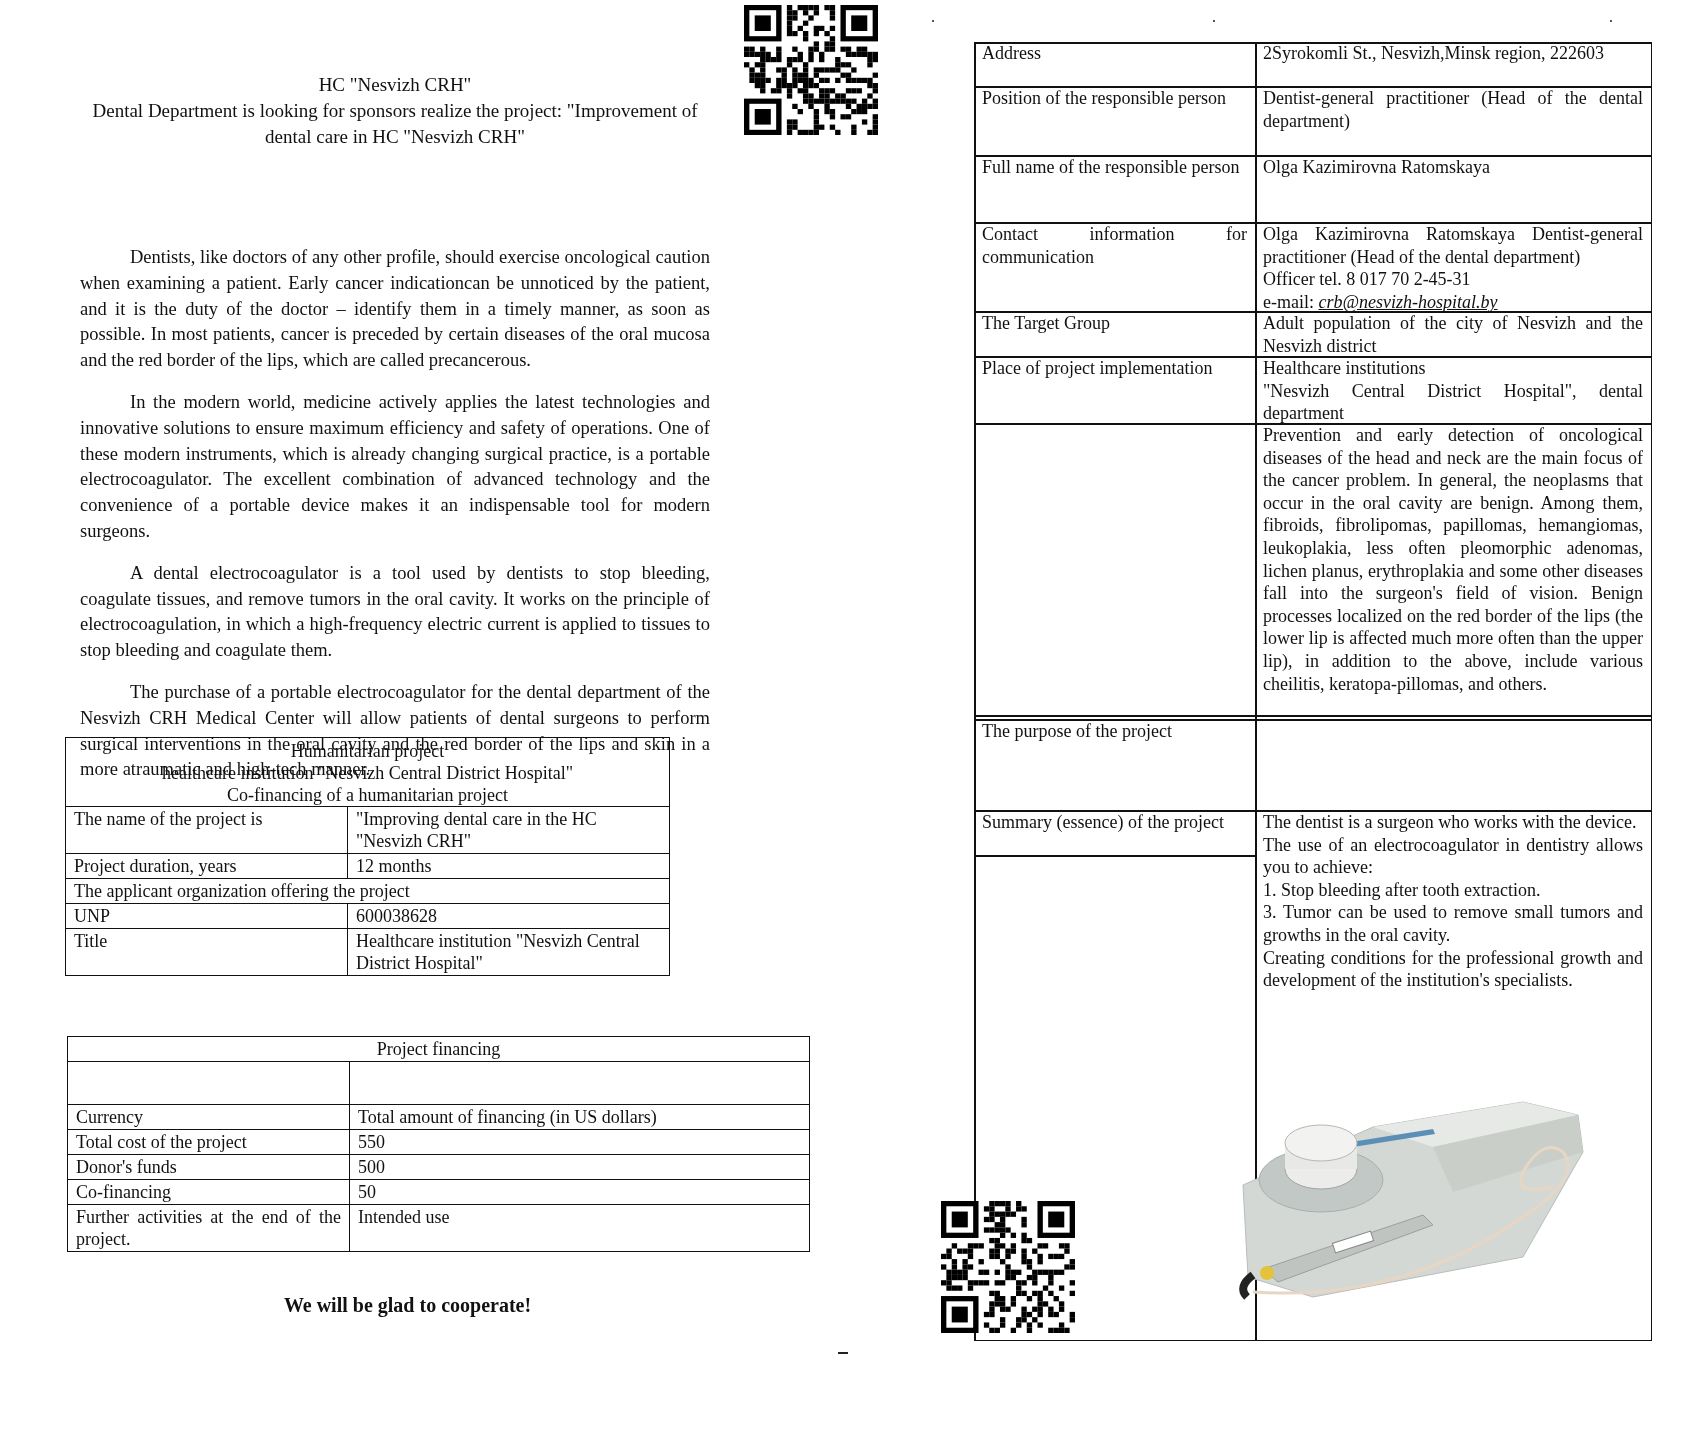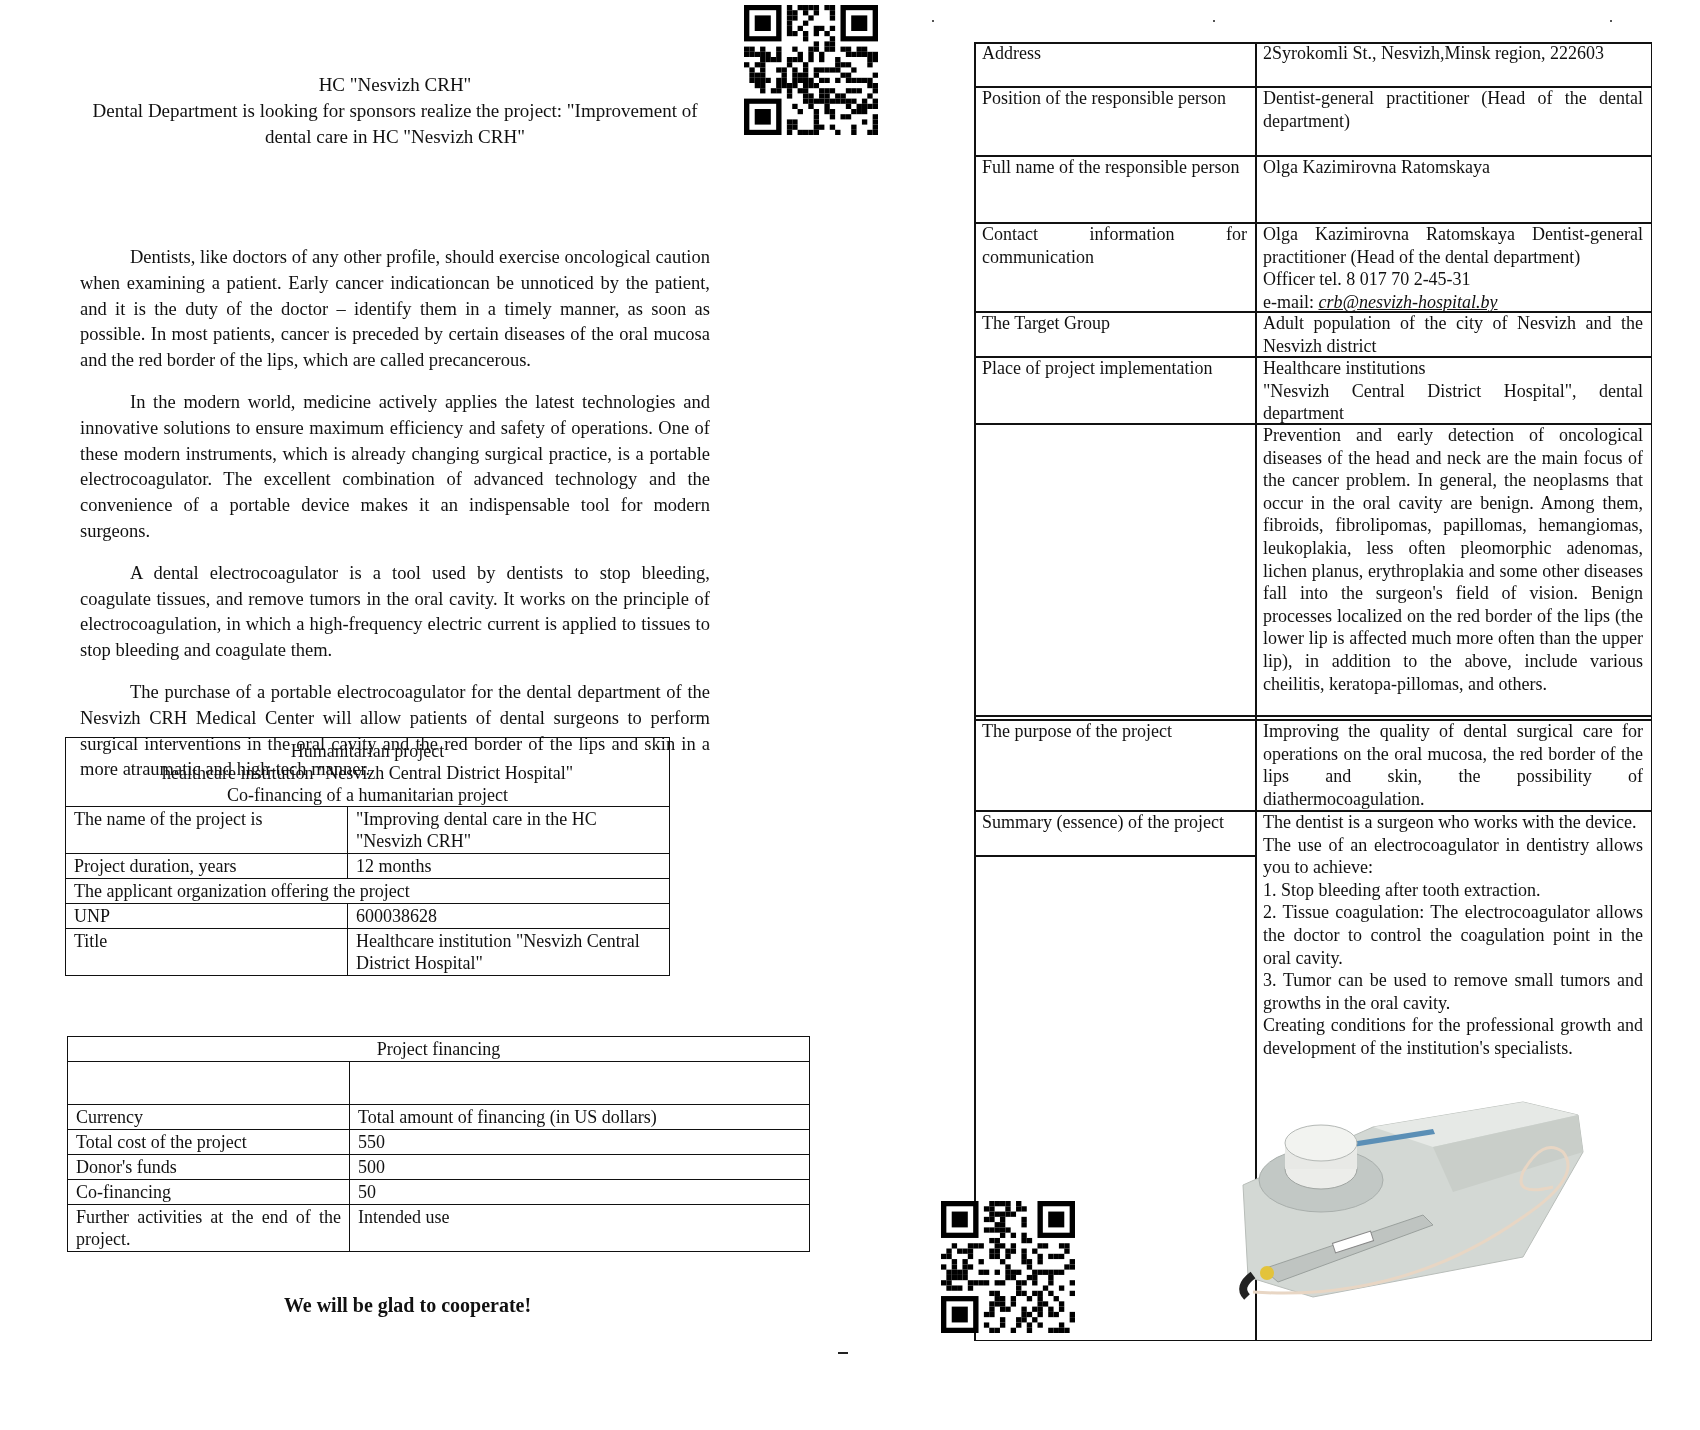--- a/index.html
+++ b/index.html
@@ -384,28 +384,26 @@
 
   <div class="cell lbl" style="top:315px">Place of project implementation</div>
   <div class="cell val" style="top:315px">
     <div>Healthcare institutions</div>
     <div>"Nesvizh Central District Hospital", dental department</div>
   </div>
 
   <div class="cell val" style="top:382px">Prevention and early detection of oncological diseases of the head and neck are the main focus of the cancer problem. In general, the neoplasms that occur in the oral cavity are benign. Among them, fibroids, fibrolipomas, papillomas, hemangiomas, leukoplakia, less often pleomorphic adenomas, lichen planus, erythroplakia and some other diseases fall into the surgeon's field of vision. Benign processes localized on the red border of the lips (the lower lip is affected much more often than the upper lip), in addition to the above, include various cheilitis, keratopa-pillomas, and others.</div>
 
   <div class="cell lbl" style="top:678px">The purpose of the project</div>
-  <div class="cell val" style="top:678px">Improving the quality of dental surgical care for operations on the oral mucosa, the red border of the lips and skin, the possibility of diathermocoagulation.</div>
 
   <div class="cell lbl" style="top:769px">Summary (essence) of the project</div>
   <div class="cell val" style="top:769px">
     <div>The dentist is a surgeon who works with the device.</div>
     <div>The use of an electrocoagulator in dentistry allows you to achieve:</div>
     <div>1. Stop  bleeding after tooth extraction.</div>
-    <div>2. Tissue coagulation: The electrocoagulator allows the doctor to control the coagulation point in the oral cavity.</div>
     <div>3. Tumor  can be used to remove small tumors and growths in the oral cavity.</div>
     <div> Creating conditions for the professional growth and development of the institution's specialists.</div>
   </div>
 </div>
 
 <div class="abs qr" style="left:941px;top:1201px;width:134px;height:132px;">
   <svg class="qrsvg" viewBox="0 0 25 25" preserveAspectRatio="none">
       <rect x="9" y="0" width="1" height="1" fill="#000"></rect>
       <rect x="10" y="0" width="1" height="1" fill="#000"></rect>
       <rect x="11" y="0" width="1" height="1" fill="#000"></rect>

